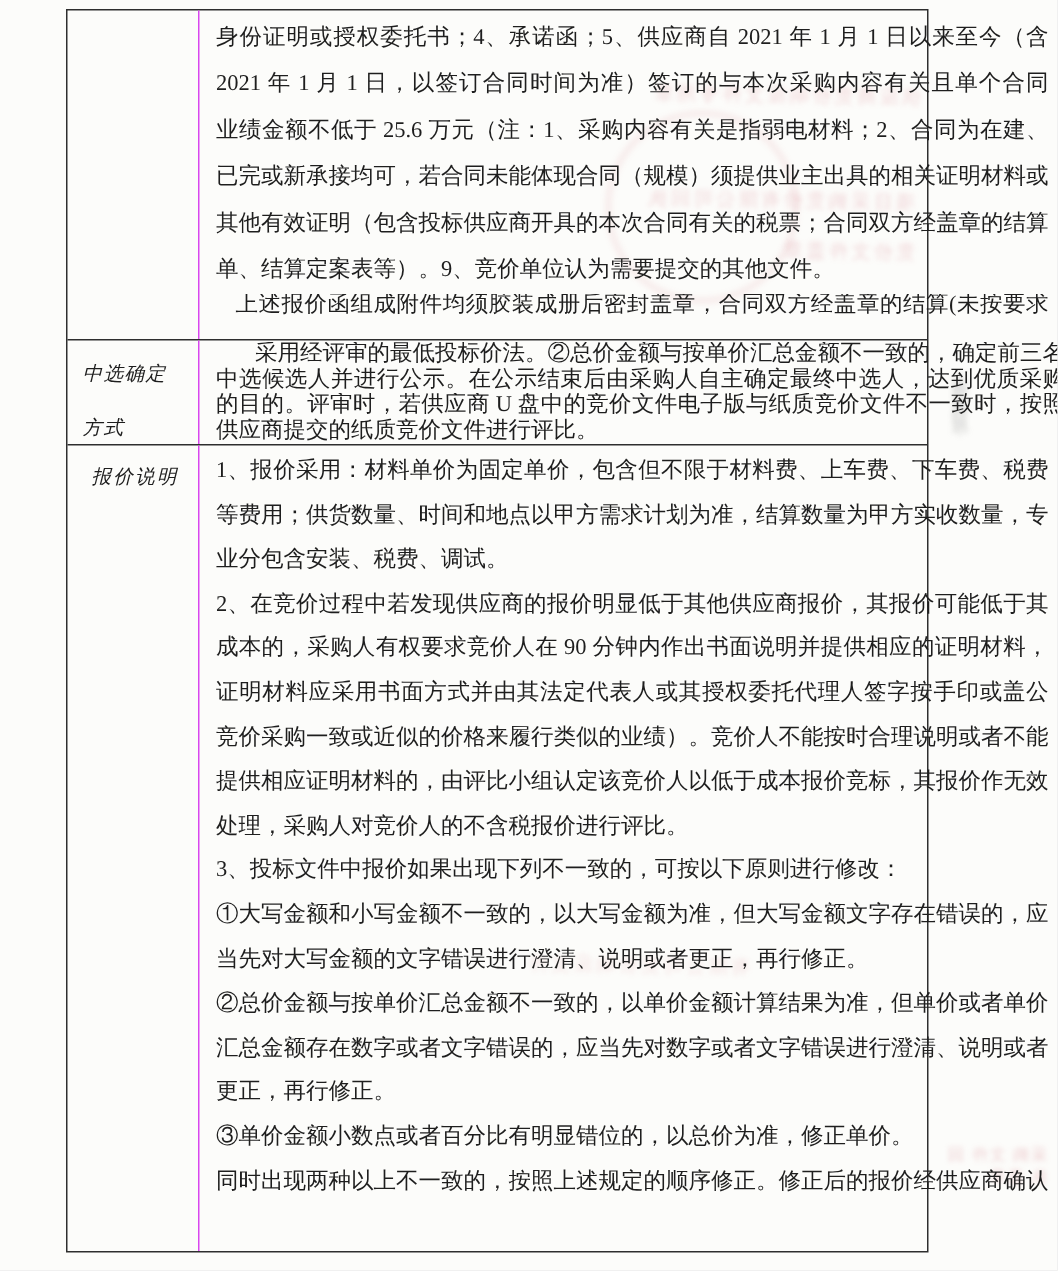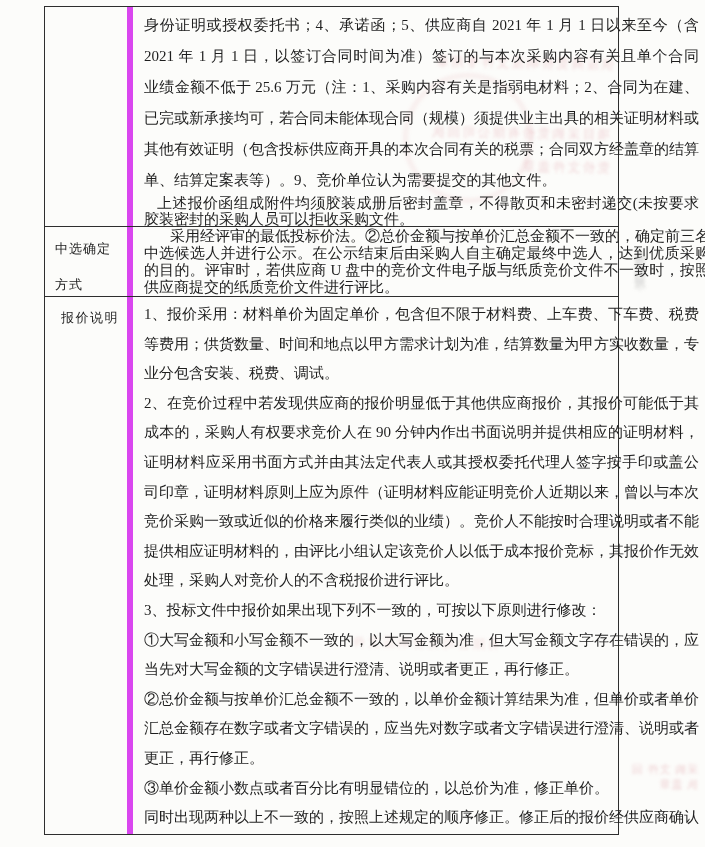--- a/index.html
+++ b/index.html
@@ -34,22 +34,22 @@
   .tbl{
     position:absolute;left:44px;top:6px;width:575px;height:829px;
     border:1px solid #2e2e2e;box-sizing:border-box;
     display:flex;flex-direction:column;
   }
   .trow{display:flex;box-sizing:border-box;}
   .trow0{height:220px;border-bottom:1px solid #2e2e2e;}
   .trow1{height:70px;border-bottom:1px solid #2e2e2e;}
   .trow2{flex:1;}
   .lcell{
-    width:88px;flex:0 0 88px;border-right:6px solid #d946ef;box-sizing:border-box;
-    padding:7px 8px 0 10px;font-size:13px;letter-spacing:1px;
+    width:88px;flex:0 0 88px;border-right:1px solid #d946ef;box-sizing:border-box;
+    padding:7px 8px 0 10px;font-size:13px;letter-spacing:1px;font-style:italic;
   }
   .trow1 .lcell{line-height:36px;padding-top:4px;}
   .trow2 .lcell{line-height:18px;padding-top:12px;padding-left:16px;letter-spacing:1.5px;}
   .ccell{flex:1;box-sizing:border-box;padding:0 10px 0 11px;font-size:15px;}
   .para{margin:0;}
   .line{
     white-space:nowrap;overflow:hidden;
     text-align:justify;text-align-last:justify;
   }
   .line.last{text-align-last:left;}
@@ -83,22 +83,21 @@
         <div class="ccell ccell0">
           <div class="para sp-wide">
             <div class="line">身份证明或授权委托书；4、承诺函；5、供应商自 2021 年 1 月 1 日以来至今（含</div>
             <div class="line">2021 年 1 月 1 日，以签订合同时间为准）签订的与本次采购内容有关且单个合同</div>
             <div class="line">业绩金额不低于 25.6 万元（注：1、采购内容有关是指弱电材料；2、合同为在建、</div>
             <div class="line">已完或新承接均可，若合同未能体现合同（规模）须提供业主出具的相关证明材料或</div>
             <div class="line">其他有效证明（包含投标供应商开具的本次合同有关的税票；合同双方经盖章的结算</div>
             <div class="line last">单、结算定案表等）。9、竞价单位认为需要提交的其他文件。</div>
           </div>
           <div class="para sp-t15">
-            <div class="line ind1">上述报价函组成附件均须胶装成册后密封盖章，不得散页和未密封递交(未按要求</div>
-            <div class="line last">胶装密封的采购人员可以拒收采购文件。</div>
+            <div class="line ind1">上述报价函组成附件均须胶装成册后密封盖章，合同双方经盖章的结算(未按要求</div>
           </div>
         </div>
       </div>
       <div class="trow trow1">
         <div class="lcell">中选确定方式</div>
         <div class="ccell ccell1">
           <div class="para sp-t17">
             <div class="line ind2">采用经评审的最低投标价法。②总价金额与按单价汇总金额不一致的，确定前三名</div>
             <div class="line">中选候选人并进行公示。在公示结束后由采购人自主确定最终中选人，达到优质采购</div>
             <div class="line">的目的。评审时，若供应商 U 盘中的竞价文件电子版与纸质竞价文件不一致时，按照</div>
@@ -111,21 +110,20 @@
         <div class="ccell ccell2">
           <div class="para sp-mid">
             <div class="line">1、报价采用：材料单价为固定单价，包含但不限于材料费、上车费、下车费、税费</div>
             <div class="line">等费用；供货数量、时间和地点以甲方需求计划为准，结算数量为甲方实收数量，专</div>
             <div class="line last">业分包含安装、税费、调试。</div>
           </div>
           <div class="para sp-mid">
             <div class="line">2、在竞价过程中若发现供应商的报价明显低于其他供应商报价，其报价可能低于其</div>
             <div class="line">成本的，采购人有权要求竞价人在 90 分钟内作出书面说明并提供相应的证明材料，</div>
             <div class="line">证明材料应采用书面方式并由其法定代表人或其授权委托代理人签字按手印或盖公</div>
-            <div class="line">司印章，证明材料原则上应为原件（证明材料应能证明竞价人近期以来，曾以与本次</div>
             <div class="line">竞价采购一致或近似的价格来履行类似的业绩）。竞价人不能按时合理说明或者不能</div>
             <div class="line">提供相应证明材料的，由评比小组认定该竞价人以低于成本报价竞标，其报价作无效</div>
             <div class="line last">处理，采购人对竞价人的不含税报价进行评比。</div>
           </div>
           <div class="para sp-mid">
             <div class="line last">3、投标文件中报价如果出现下列不一致的，可按以下原则进行修改：</div>
           </div>
           <div class="para sp-mid">
             <div class="line">①大写金额和小写金额不一致的，以大写金额为准，但大写金额文字存在错误的，应</div>
             <div class="line last">当先对大写金额的文字错误进行澄清、说明或者更正，再行修正。</div>

